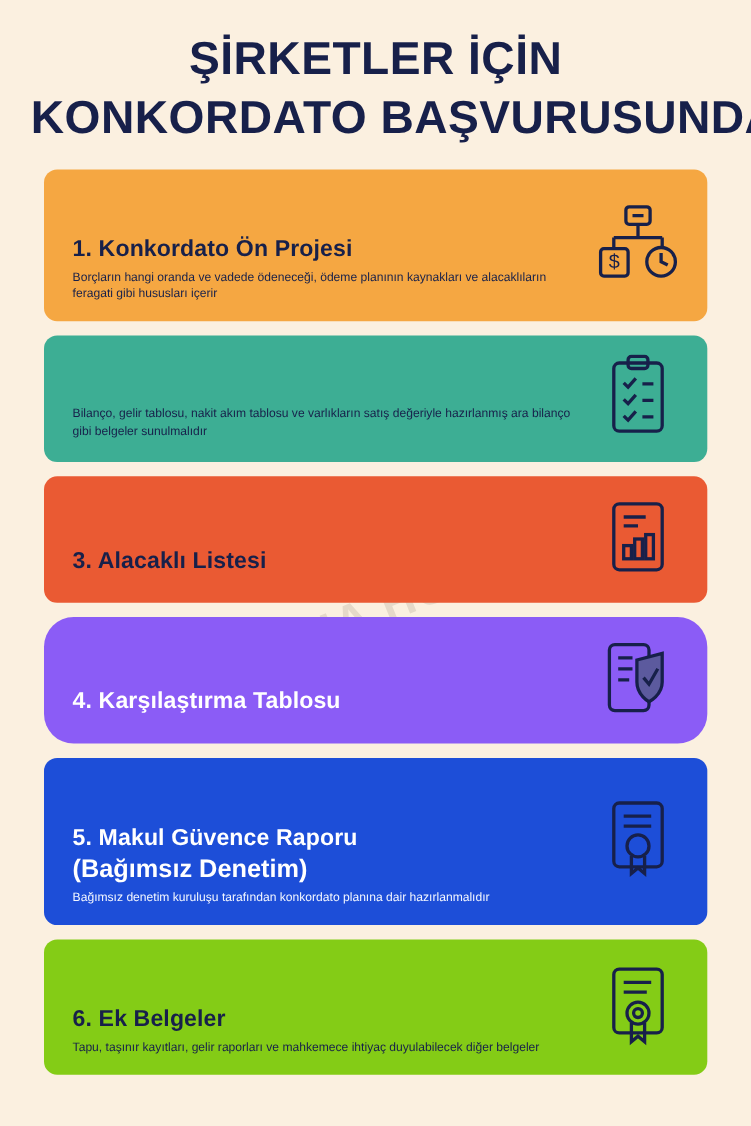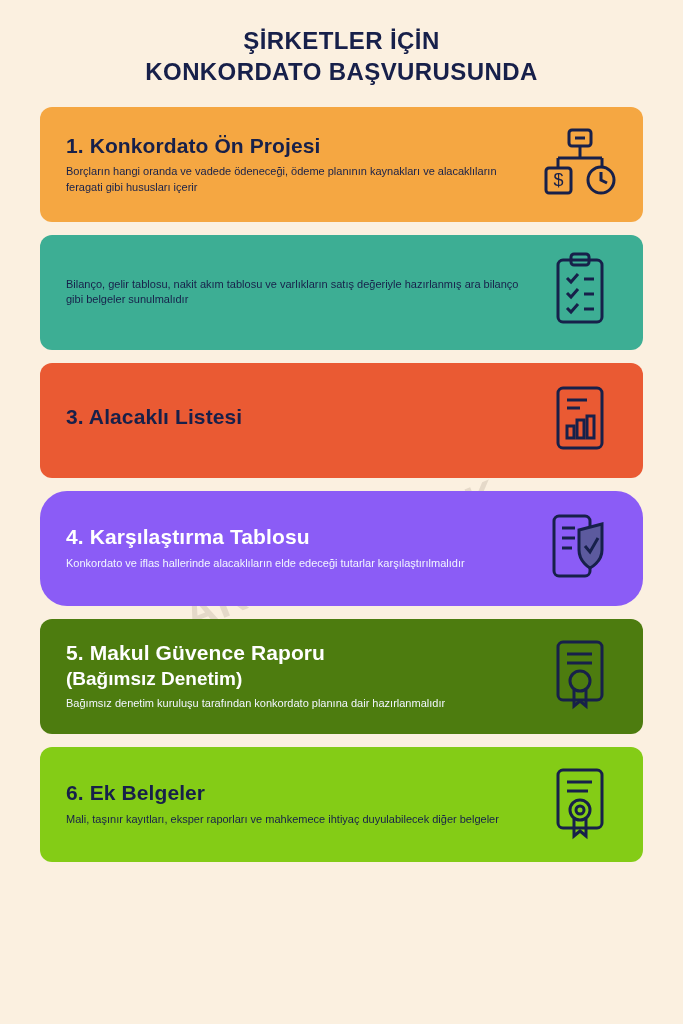--- a/index.html
+++ b/index.html
@@ -33,21 +33,21 @@
     color: rgba(120, 100, 80, 0.16);
     white-space: nowrap;
     pointer-events: none;
     z-index: 5;
   }
   .title {
     text-align: center;
     padding: 26px 28px 14px 28px;
     color: #17204a;
     font-weight: 800;
-    font-size: 24px;
+    font-size: 42px;
     line-height: 1.28;
     letter-spacing: 0.4px;
   }
   .title .line {
     display: block;
     white-space: nowrap;
   }
   .cards {
     position: relative;
     z-index: 6;
@@ -61,30 +61,31 @@
     border-radius: 12px;
     padding: 15px 20px 16px 26px;
     display: flex;
     align-items: center;
     box-sizing: border-box;
     min-height: 104px;
   }
   .card-text {
     flex: 1 1 auto;
     padding-right: 10px;
+    margin-top: 46px;
   }
   .card-heading {
     font-size: 21px;
     font-weight: 800;
     line-height: 1.16;
     margin-bottom: 6px;
     letter-spacing: 0.1px;
   }
   .card-sub {
-    font-size: 19px;
+    font-size: 23px;
     font-weight: 800;
     line-height: 1.16;
     margin: -4px 0 6px 0;
   }
   .card-body {
     font-size: 11px;
     line-height: 1.42;
     font-weight: 400;
   }
   .card-icon {
@@ -168,55 +169,54 @@
           <rect x="23" y="46" width="7" height="12"></rect>
           <rect x="33" y="40" width="7" height="18"></rect>
           <rect x="43" y="36" width="7" height="22"></rect>
         </svg>
       </div>
     </div>
 
     <div class="card light-text" style="background:#8b5cf6;border-radius:27px;">
       <div class="card-text">
         <div class="card-heading">4. Karşılaştırma Tablosu</div>
-        <div class="card-body light-body">Konkordato ve iflas hallerinde alacaklıların elde edeceği tutarlar karşılaştırılmalıdır</div>
       </div>
       <div class="card-icon">
         <svg width="76" height="80" viewBox="0 0 76 80" fill="none" stroke="#17204a" stroke-width="3">
           <rect x="12" y="8" width="36" height="60" rx="5"></rect>
           <line x1="20" y1="20" x2="33" y2="20"></line>
           <line x1="20" y1="30" x2="33" y2="30"></line>
           <line x1="20" y1="40" x2="30" y2="40"></line>
           <path d="M37 22 L60 16 L60 42 C60 54 48 60 48 60 C48 60 37 54 37 42 Z" fill="#5c5a9e"></path>
           <polyline points="43,38 48,44 56,30" stroke-width="3" fill="none"></polyline>
         </svg>
       </div>
     </div>
 
-    <div class="card light-text" style="background:#4d7c0f;">
+    <div class="card light-text" style="background:#1d4ed8;">
       <div class="card-text">
         <div class="card-heading">5. Makul Güvence Raporu</div>
         <div class="card-sub">(Bağımsız Denetim)</div>
         <div class="card-body light-body">Bağımsız denetim kuruluşu tarafından konkordato planına dair hazırlanmalıdır</div>
       </div>
       <div class="card-icon">
         <svg width="72" height="80" viewBox="0 0 72 80" fill="none" stroke="#17204a" stroke-width="3">
           <rect x="14" y="6" width="44" height="58" rx="5"></rect>
           <line x1="23" y1="18" x2="48" y2="18"></line>
           <line x1="23" y1="27" x2="48" y2="27"></line>
           <circle cx="36" cy="45" r="10"></circle>
           <polyline points="30,54 30,70 36,65 42,70 42,54" fill="none"></polyline>
         </svg>
       </div>
     </div>
 
     <div class="card dark-text" style="background:#84cc16;">
       <div class="card-text">
         <div class="card-heading">6. Ek Belgeler</div>
-        <div class="card-body">Mali, taşınır kayıtları, eksper raporları ve mahkemece ihtiyaç duyulabilecek diğer belgeler</div>
+        <div class="card-body">Tapu, taşınır kayıtları, gelir raporları ve mahkemece ihtiyaç duyulabilecek diğer belgeler</div>
       </div>
       <div class="card-icon">
         <svg width="72" height="80" viewBox="0 0 72 80" fill="none" stroke="#17204a" stroke-width="3">
           <rect x="14" y="6" width="44" height="58" rx="5"></rect>
           <line x1="23" y1="18" x2="48" y2="18"></line>
           <line x1="23" y1="27" x2="44" y2="27"></line>
           <circle cx="36" cy="46" r="10"></circle>
           <circle cx="36" cy="46" r="4"></circle>
           <polyline points="30,55 30,72 36,67 42,72 42,55" fill="none"></polyline>
         </svg>

